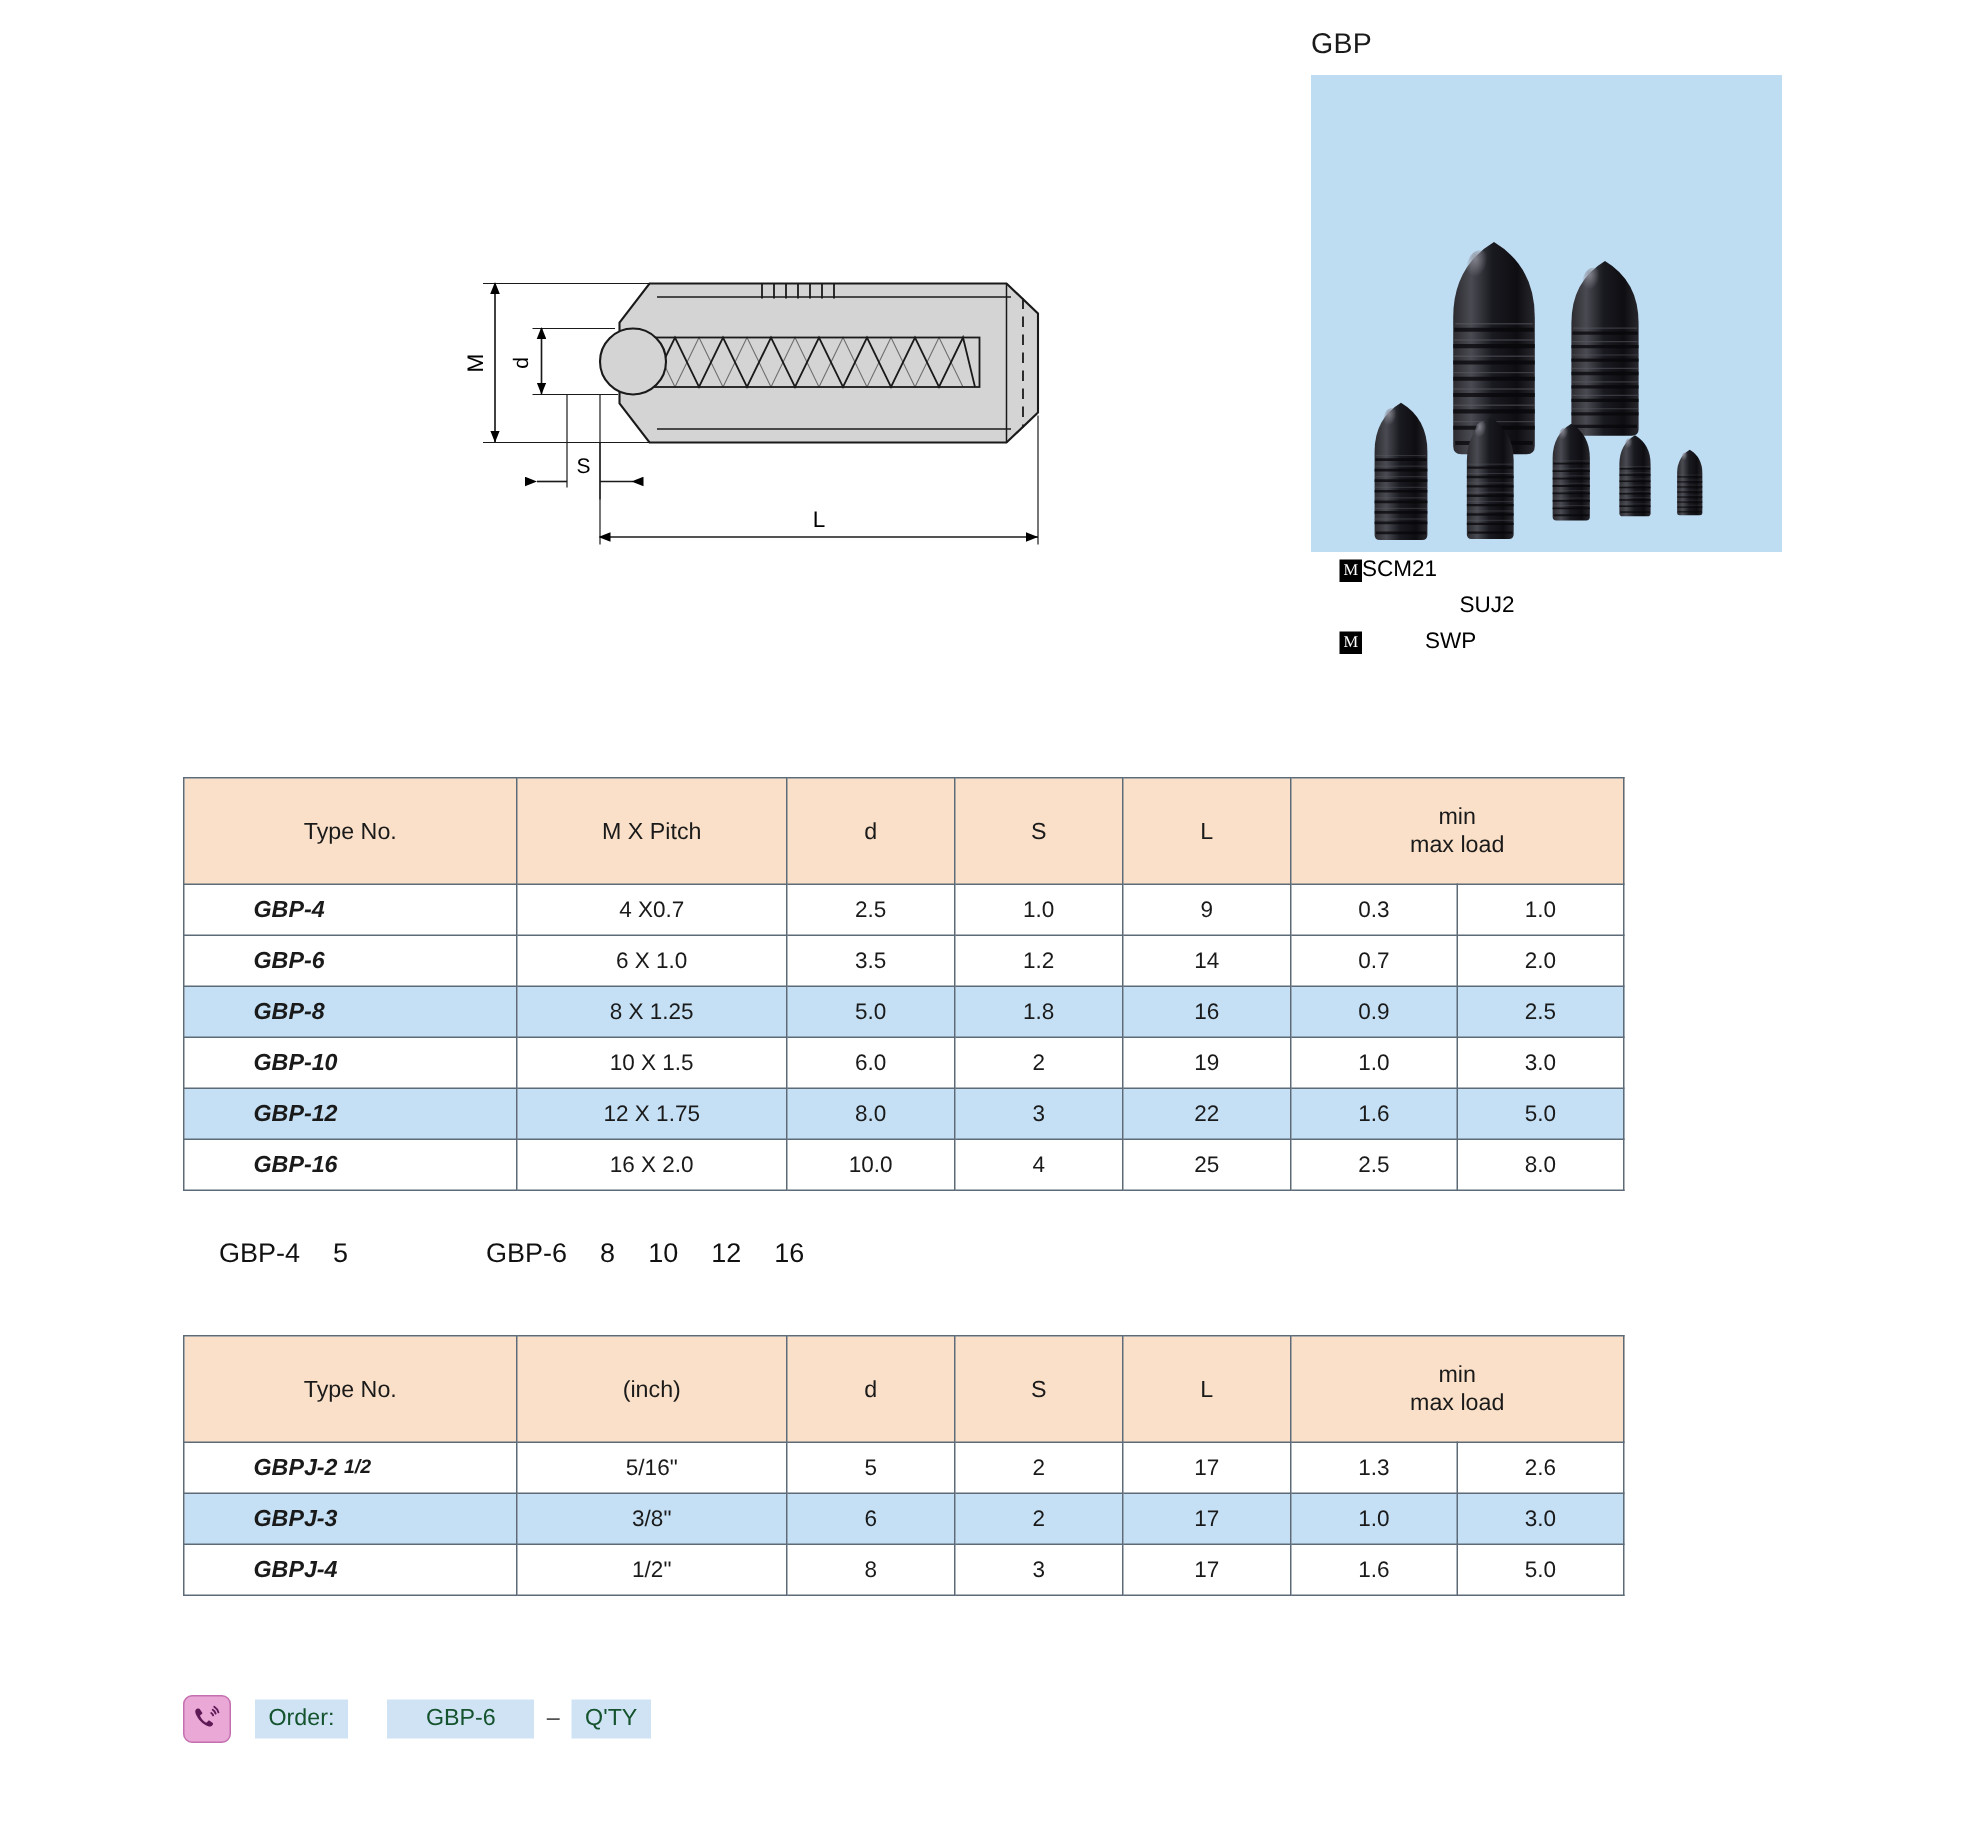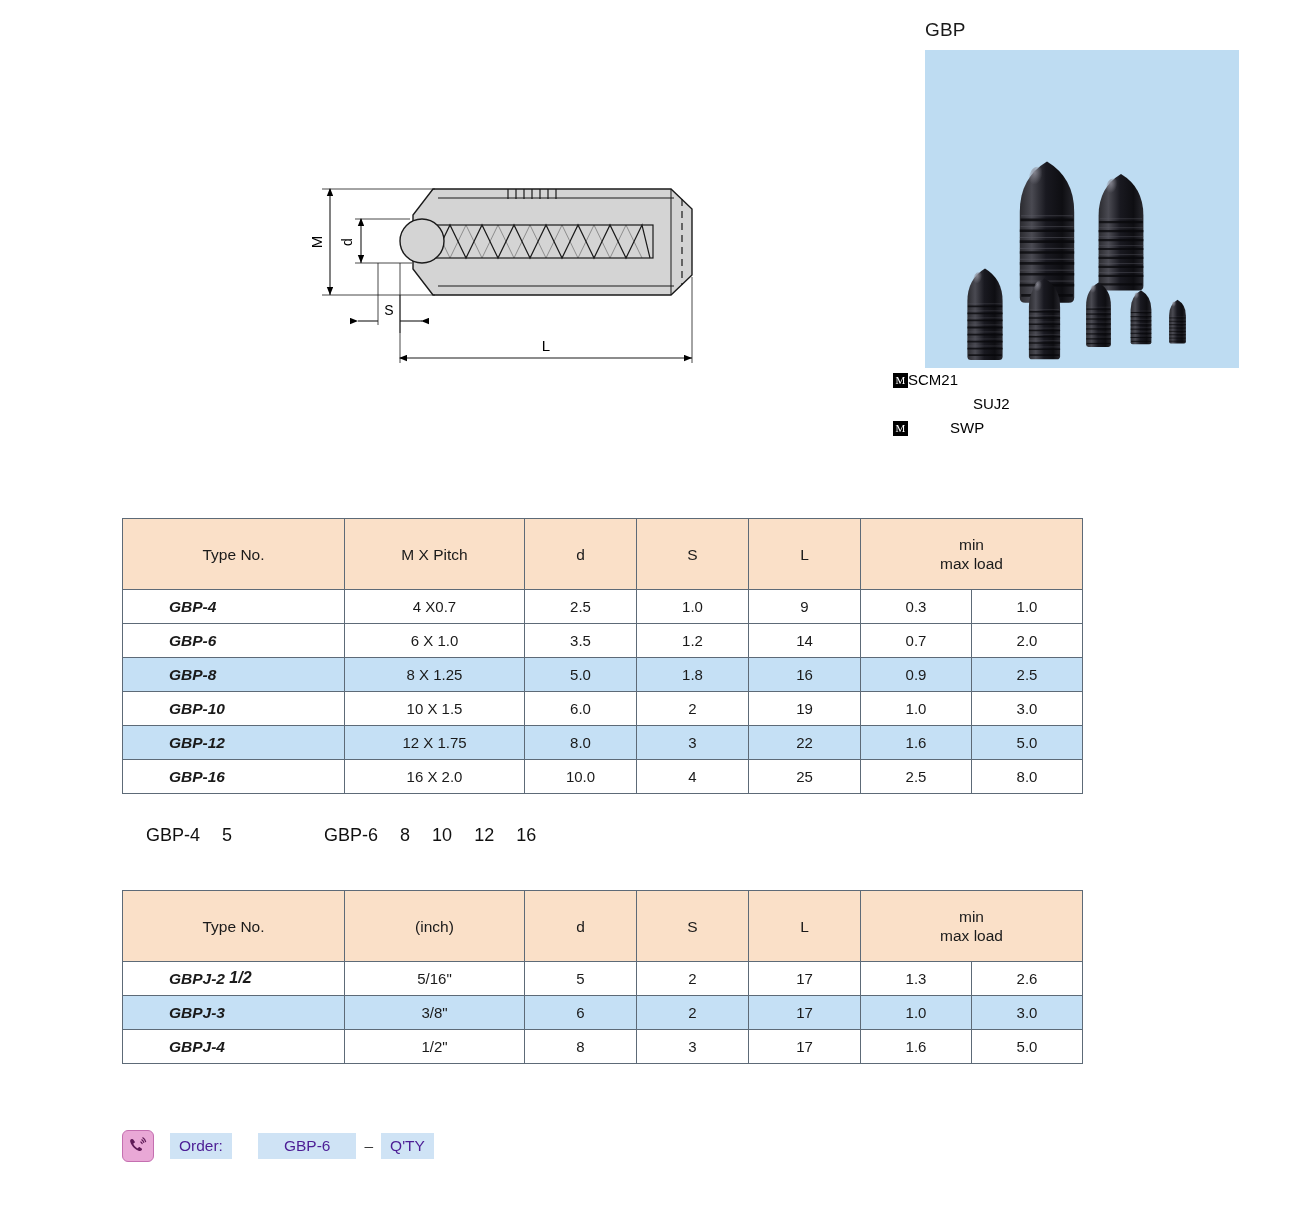--- a/index.html
+++ b/index.html
@@ -22,21 +22,21 @@
     left: 300px;
     top: 165px;
     width: 420px;
     height: 210px;
   }
   #drawing-svg { display: block; }
 
   
   #product-block {
     position: absolute;
-    left: 893px;
+    left: 842px;
     top: 18px;
     width: 330px;
     padding-left: 32px;
   }
   #product-title {
     font-size: 19px;
     line-height: 24px;
     color: #1a1a1a;
     margin-bottom: 8px;
     letter-spacing: .2px;
@@ -112,21 +112,21 @@
     background: #c5e0f5;
   }
   td.type-cell {
     text-align: left;
     padding-left: 46px;
     font-style: italic;
     font-weight: bold;
     font-size: 15.5px;
   }
   .frac {
-    font-size: 16px;
+    font-size: 13px;
     font-style: italic;
     font-weight: bold;
     vertical-align: 1px;
   }
   #table-metric { left: 122px; top: 518px; width: 960px; }
   #table-inch   { left: 122px; top: 890px; width: 960px; }
 
   
   #note-line {
     position: absolute;
@@ -155,21 +155,21 @@
     background: #e9a8d6;
     border: 1.5px solid #c46fb0;
     display: flex;
     align-items: center;
     justify-content: center;
     flex: 0 0 auto;
   }
   .hl {
     background: #cfe3f5;
     font-size: 15.5px;
-    color: #4c1d95;
+    color: #14532d;
     padding: 4px 9px;
     white-space: nowrap;
   }
   #order-label { margin-left: 16px; }
   #order-code {
     margin-left: 26px;
     padding-left: 26px;
     padding-right: 26px;
   }
   #order-dash {

